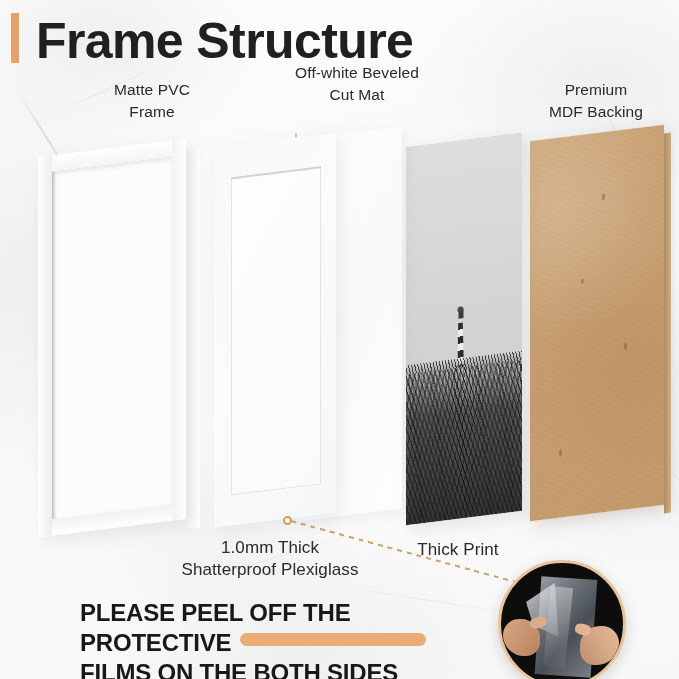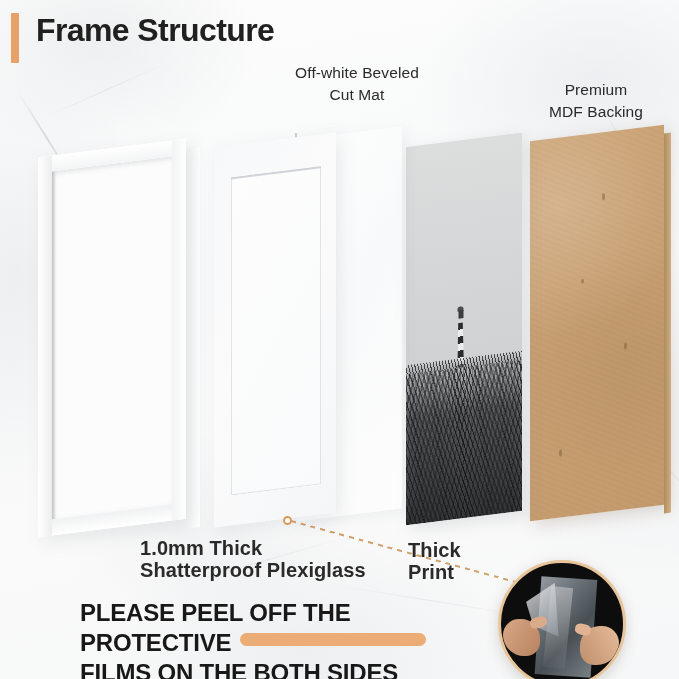--- a/index.html
+++ b/index.html
@@ -31,21 +31,21 @@
 
   
   .accent-bar {
     position:absolute; left:11px; top:13px;
     width:8px; height:50px;
     background:#e8a268;
     border-radius:1px;
   }
   .page-title {
     position:absolute; left:36px; top:12px;
-    font-size:32px; font-weight:700;
+    font-size:50px; font-weight:700;
     letter-spacing:-0.6px;
     color:#202020;
     white-space:nowrap;
   }
 
   
   .top-label {
     position:absolute;
     font-size:15.5px;
     line-height:22px;
@@ -197,23 +197,23 @@
   #mdf-edge {
     position:absolute; left:664px; top:133px;
     width:7px; height:380px;
     transform: skewY(-7.1deg);
     background:linear-gradient(90deg,#b8925f,#d8b48a);
   }
 
   
   .bottom-label {
     position:absolute;
-    font-size:20px; line-height:22px;
-    color:#2a2a2a; 
-    white-space:pre-line; letter-spacing:0.1px;font-weight:bold;
+    font-size:17px; line-height:22px;
+    color:#2a2a2a; text-align:center;
+    white-space:pre-line; letter-spacing:0.1px;
   }
   #lbl-plexi { left:140px; top:537px; width:260px; }
   #lbl-print { left:408px; top:539px; width:100px; }
 
   
   #plexi-marker {
     position:absolute; left:283px; top:516px;
     width:9px; height:9px; border-radius:50%;
     border:2.5px solid #d89a5c; background:#fdfdfd;
   }
@@ -304,20 +304,22 @@
   <div class="vein soft" style="left:-20px;top:250px;width:150px;height:1.4px;transform:rotate(72deg);"></div>
   <div class="vein soft" style="left:180px;top:560px;width:170px;height:1.4px;transform:rotate(-16deg);"></div>
   <div class="vein" style="left:560px;top:180px;width:160px;height:1.5px;transform:rotate(64deg);"></div>
   <div class="vein soft" style="left:330px;top:600px;width:200px;height:1.3px;transform:rotate(9deg);"></div>
   <div class="vein soft" style="left:40px;top:90px;width:130px;height:1.2px;transform:rotate(-24deg);"></div>
   <div class="vein soft" style="left:600px;top:470px;width:140px;height:1.4px;transform:rotate(48deg);"></div>
 
   <div class="accent-bar"></div>
   <h1 class="page-title">Frame Structure</h1>
 
+  <div class="top-label" id="lbl-frame">Matte PVC
+Frame</div>
   <div class="top-label" id="lbl-mat">Off-white Beveled
 Cut Mat</div>
   <div class="top-label" id="lbl-backing">Premium
 MDF Backing</div>
 
   <div class="panel" id="mdf-edge"></div>
   <div class="panel" id="panel-mdf">
     <span class="mdf-speck" style="left:54%;top:16%;"></span>
     <span class="mdf-speck" style="left:70%;top:56%;"></span>
     <span class="mdf-speck" style="left:22%;top:82%;"></span>

